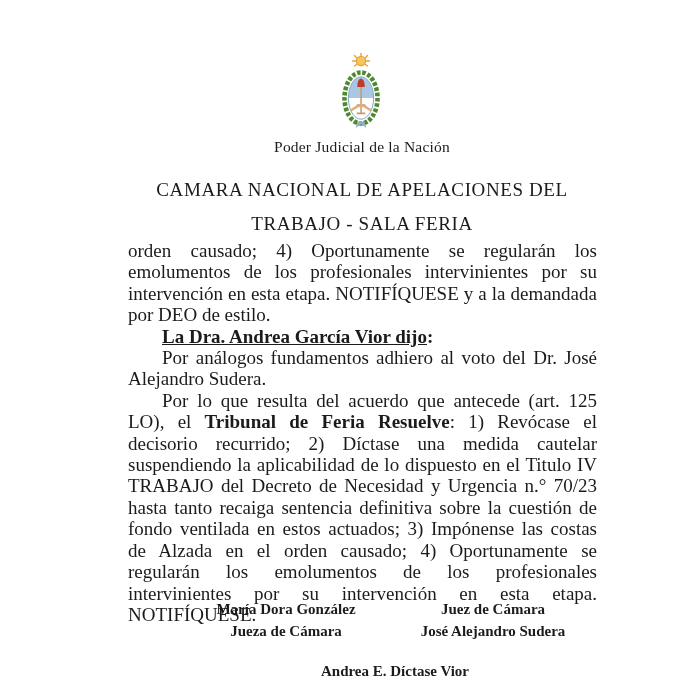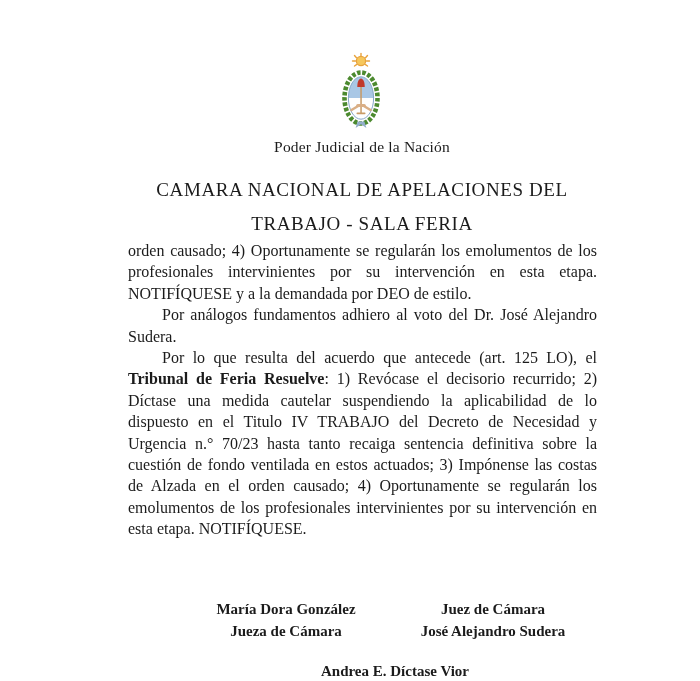--- a/index.html
+++ b/index.html
@@ -33,21 +33,21 @@
     text-align: center;
     font-size: 19px;
     line-height: 34px;
     letter-spacing: 0.6px;
   }
 
   .doc-body {
     position: absolute;
     left: 128px; top: 200px;
     width: 469px;
-    font-size: 16px;
+    font-size: 19px;
     line-height: 21.4px;
   }
   .para { margin: 0; text-align: justify; }
   .indent-none   { text-indent: 0; }
   .indent-single { text-indent: 34px; }
   .indent-double { text-indent: 74px; }
   .seg-normal {}
   .seg-bold { font-weight: bold; }
   .seg-bold-underline { font-weight: bold; text-decoration: underline; }
 
@@ -107,20 +107,21 @@
 
   <div class="institution">Poder Judicial de la Nación</div>
 
   <div class="court-heading">
     <div>CAMARA NACIONAL DE APELACIONES DEL</div>
     <div>TRABAJO - SALA FERIA</div>
   </div>
 
   <div class="doc-body">
       <p class="para indent-none"><span class="seg-normal">orden causado; 4) Oportunamente se regularán los emolumentos de los profesionales intervinientes por su intervención en esta etapa. NOTIFÍQUESE y a la demandada por DEO de estilo.</span></p>
+      <p class="para indent-single"><span class="seg-bold-underline">La Dra. Andrea García Vior dijo</span><span class="seg-bold">:</span></p>
       <p class="para indent-single"><span class="seg-normal">Por análogos fundamentos adhiero al voto del Dr. José Alejandro Sudera.</span></p>
       <p class="para indent-single"><span class="seg-normal">Por lo que resulta del acuerdo que antecede (art. 125 LO), el </span><span class="seg-bold">Tribunal de Feria Resuelve</span><span class="seg-normal">: 1) Revócase el decisorio recurrido; 2) Díctase una medida cautelar suspendiendo la aplicabilidad de lo dispuesto en el Titulo IV TRABAJO del Decreto de Necesidad y Urgencia n.° 70/23 hasta tanto recaiga sentencia definitiva sobre la cuestión de fondo ventilada en estos actuados; 3) Impónense las costas de Alzada en el orden causado; 4) Oportunamente se regularán los emolumentos de los profesionales intervinientes por su intervención en esta etapa. NOTIFÍQUESE.</span></p>
     </div>
 
   <div class="sig sig-left">
     <div>María Dora González</div>
     <div>Jueza de Cámara</div>
   </div>
 
   <div class="sig sig-right">

